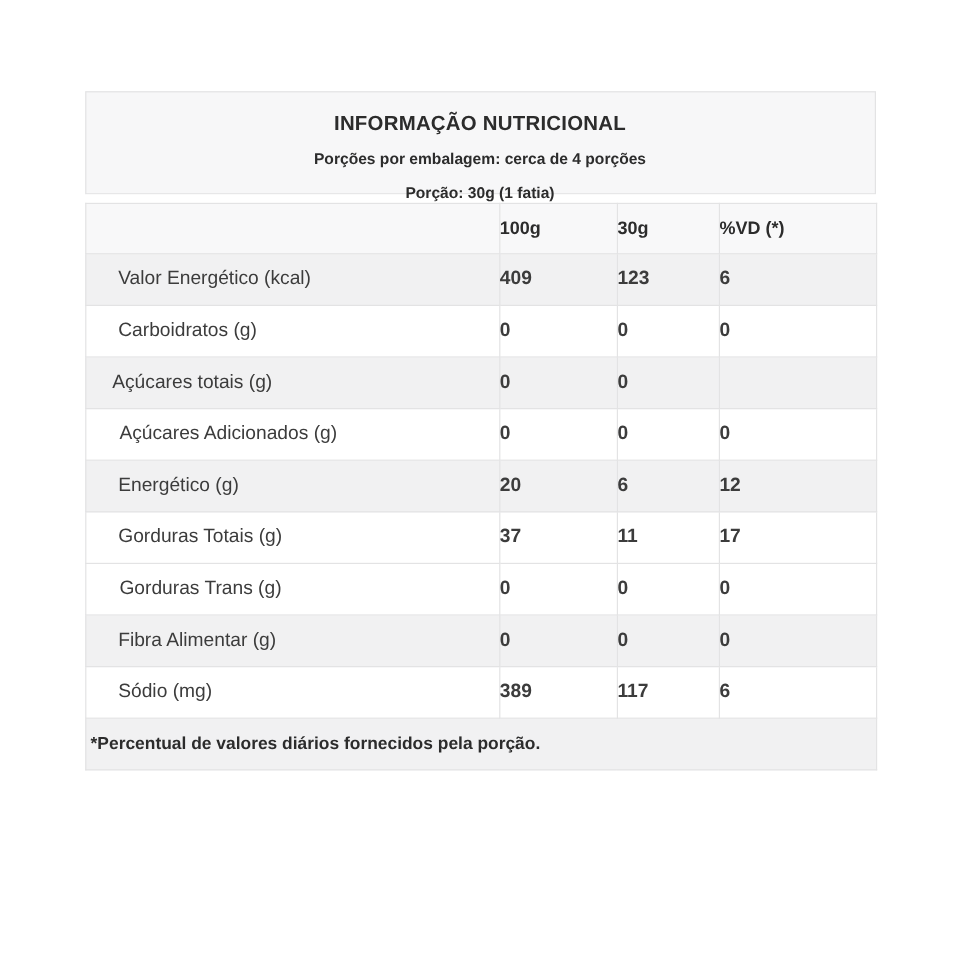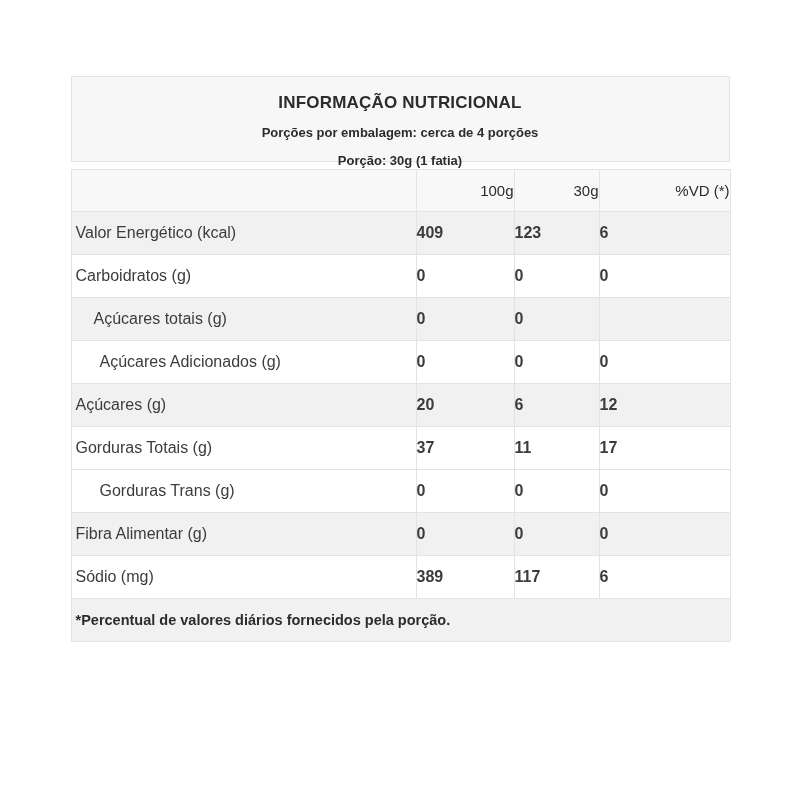--- a/index.html
+++ b/index.html
@@ -54,28 +54,28 @@
     border:1px solid var(--border);
     font-weight:normal;
     height:43px;
     font-size:16px;
     color:var(--text);
     padding:0;
   }
   thead th{
     height:42px;
     background:var(--col-header-bg);
-    font-weight:normal;
+    font-weight:bold;
     font-size:15px;
-    text-align:right;
+    text-align:left;
     color:var(--title);
     margin-left:39px;
   }
   tbody tr.alt td{background:var(--row-alt);}
-  td.label{text-align:left;padding-left:4px;}
+  td.label{text-align:left;padding-left:27px;}
   td.label.indent-1{padding-left:22px;}
   td.label.indent-2{padding-left:28px;}
   td.value{text-align:left;font-weight:bold;}
   tfoot td{
     background:var(--row-alt);
     font-weight:bold;
     font-size:14.5px;
     text-align:left;
     padding:13px 4px;
     height:auto;
@@ -129,21 +129,21 @@
           <td class="value">0</td>
           <td class="value"></td>
         </tr>
         <tr>
           <td class="label indent-2">Açúcares Adicionados (g)</td>
           <td class="value">0</td>
           <td class="value">0</td>
           <td class="value">0</td>
         </tr>
         <tr class="alt">
-          <td class="label indent-0">Açúcares (g)</td>
+          <td class="label indent-0">Energético (g)</td>
           <td class="value">20</td>
           <td class="value">6</td>
           <td class="value">12</td>
         </tr>
         <tr>
           <td class="label indent-0">Gorduras Totais (g)</td>
           <td class="value">37</td>
           <td class="value">11</td>
           <td class="value">17</td>
         </tr>

